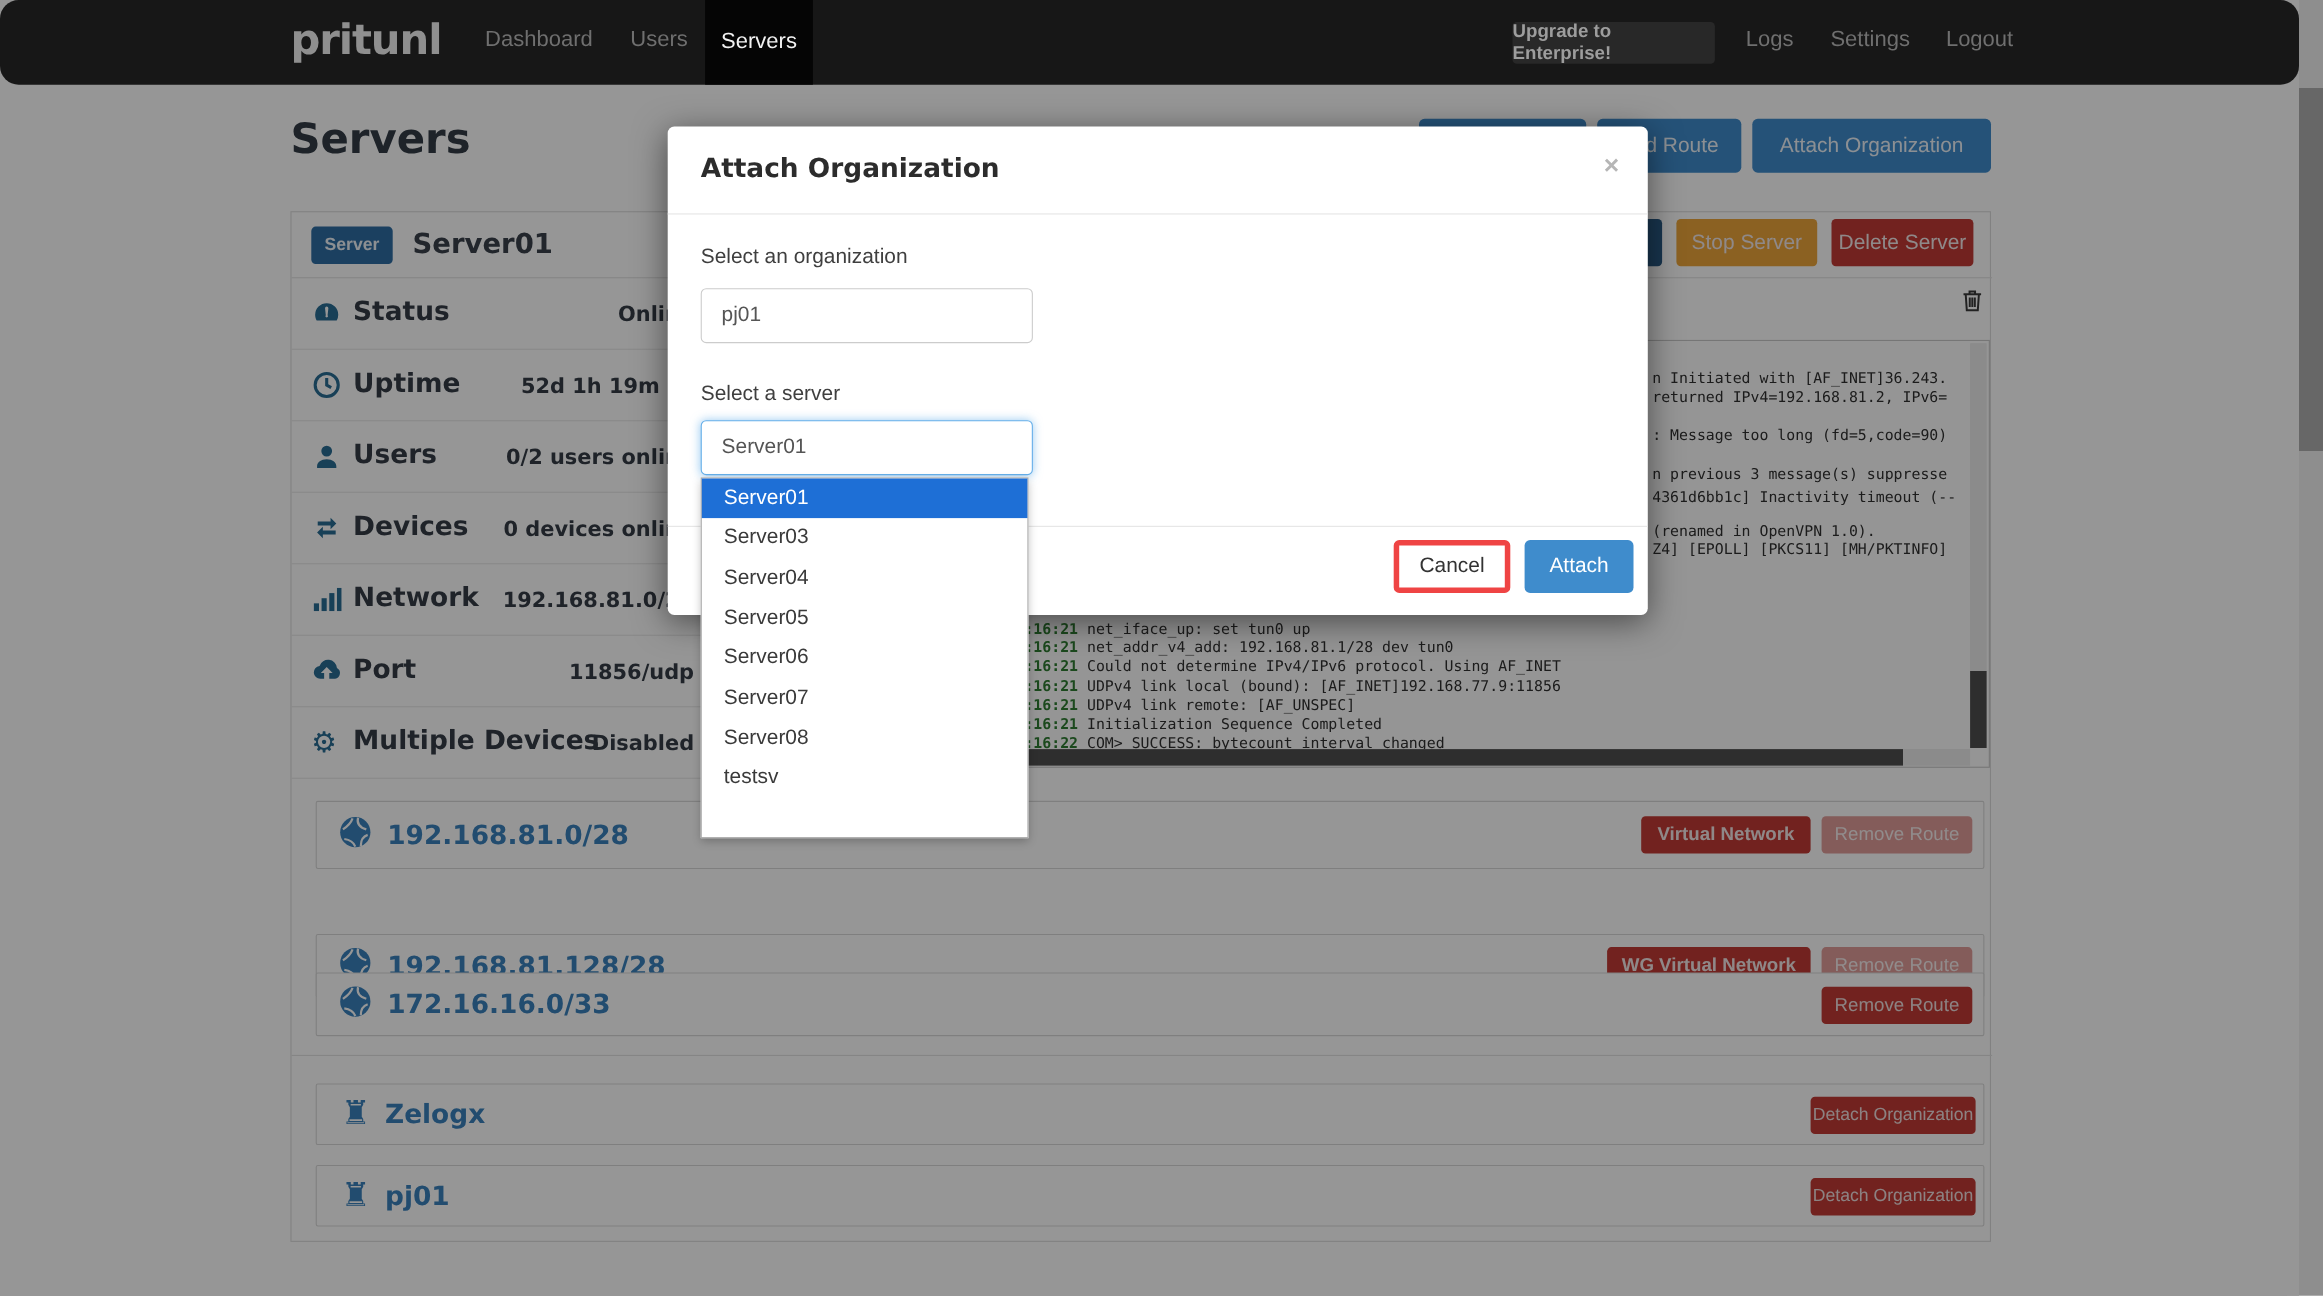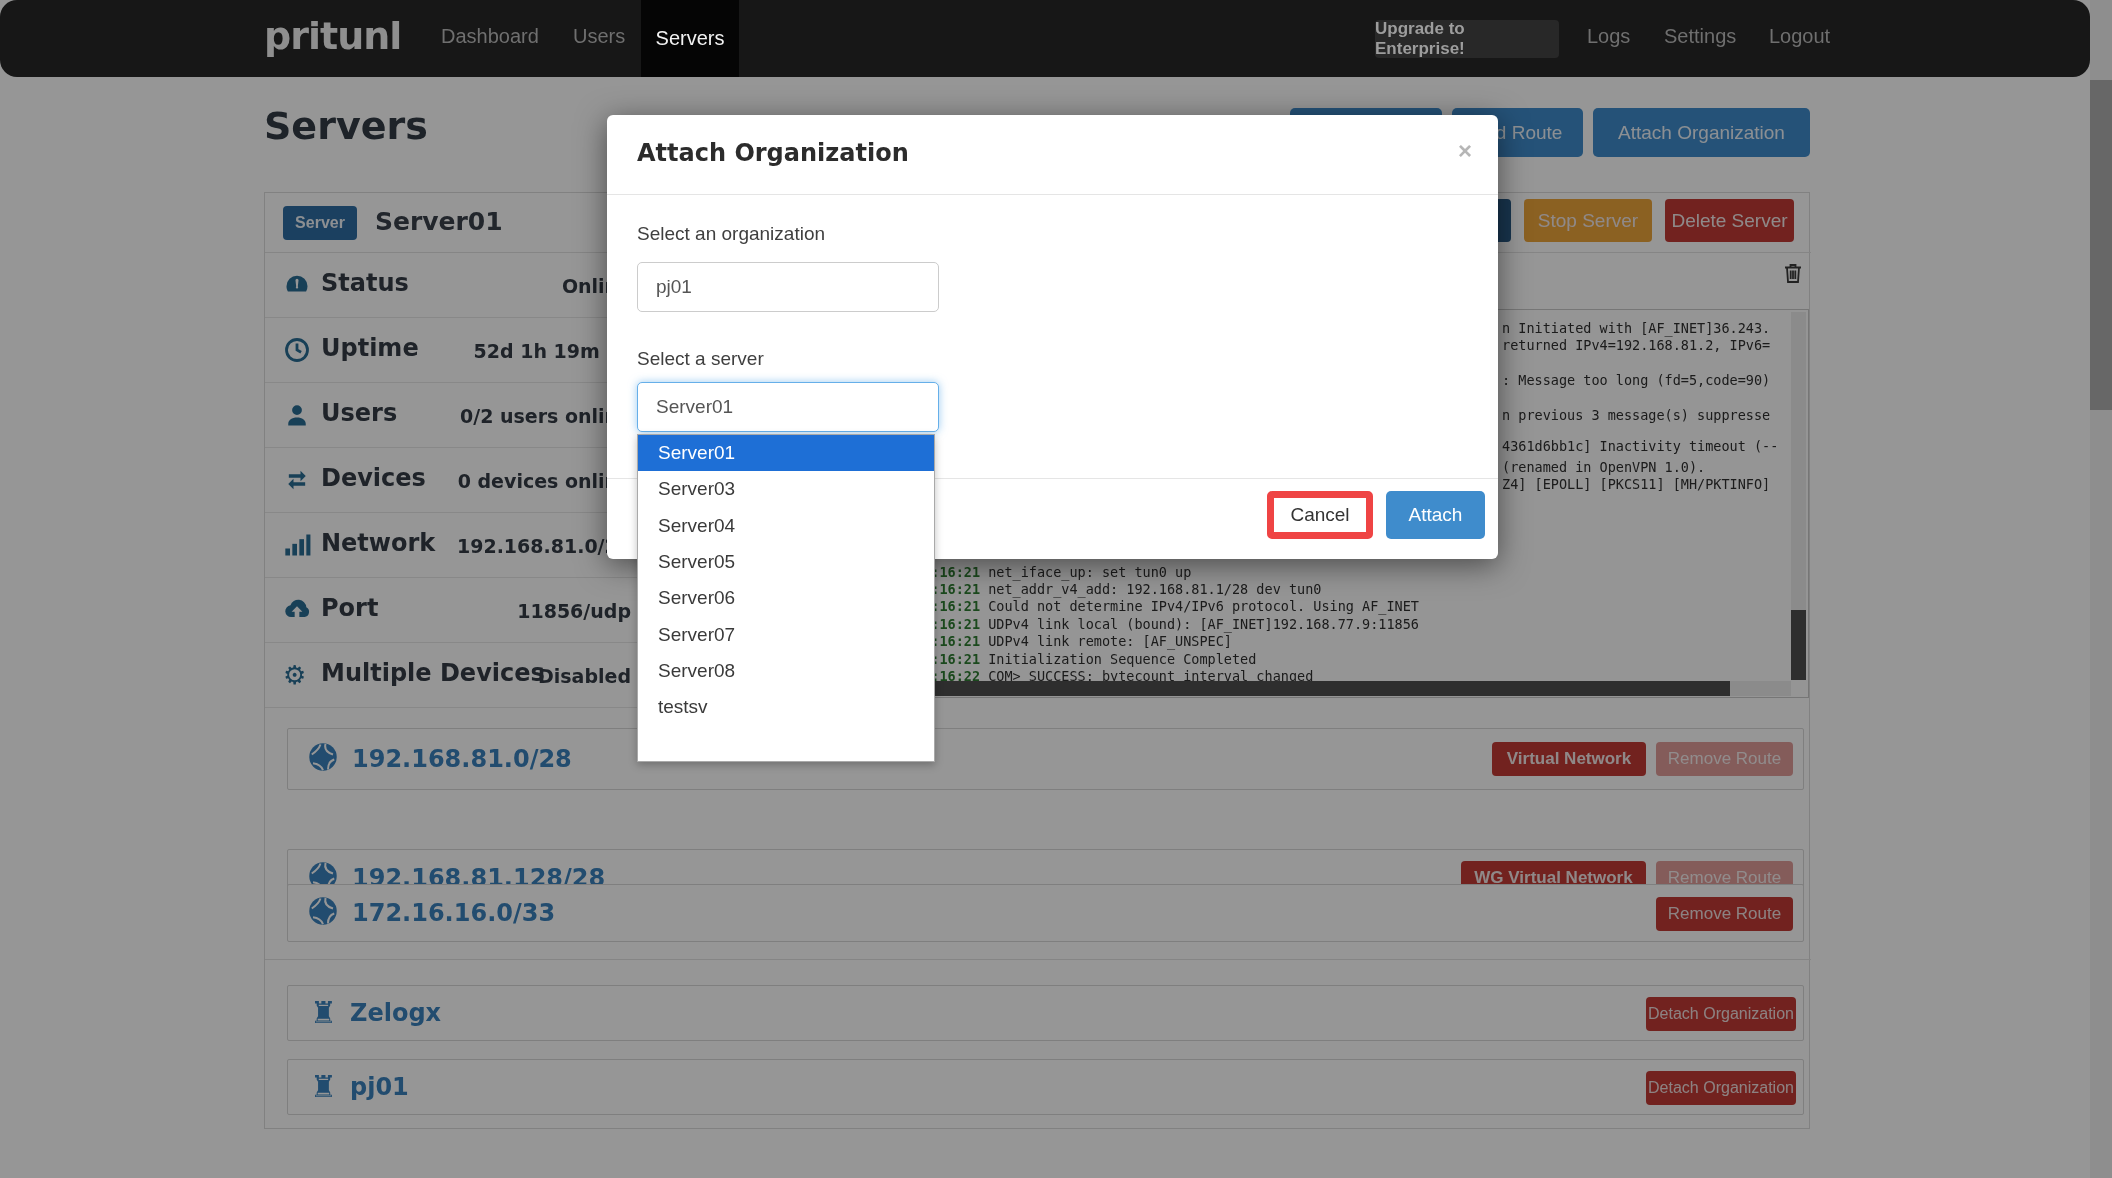--- a/index.html
+++ b/index.html
@@ -51,21 +51,21 @@
   .irow .val{position:absolute;left:0;top:0;width:366px;height:65px;display:flex;align-items:center;
              justify-content:flex-end;font-family:"DejaVu Sans",sans-serif;font-weight:bold;
              font-size:19px;color:#353d47;}
 
   
   #trash{position:absolute;left:1516px;top:66px;width:24px;height:28px;color:#3b3b3b;}
   #logbox{position:absolute;left:641px;top:116px;width:903px;height:389px;background:#fdfdfd;
           border:1px solid #c9c9c9;overflow:hidden;}
   .logline{position:absolute;white-space:pre;font-family:"DejaVu Sans Mono",monospace;
            font-size:13.5px;color:#303030;}
-  .frag{left:595px;}
+  .frag{left:595px;margin-top:16px;}
   .entry{left:8px;}
   .entry .t{font-weight:bold;color:var(--green);}
   #vtrack{position:absolute;right:2px;top:2px;width:15px;height:368px;background:#ececec;}
   #vthumb{position:absolute;right:2px;top:300px;width:15px;height:70px;background:#4f4f4f;}
   #htrack{position:absolute;left:2px;top:371px;width:882px;height:15px;background:#ececec;}
   #hthumb{position:absolute;left:3px;top:371px;width:820px;height:15px;background:#4f4f4f;}
 
   
   .rowbox{position:absolute;left:22px;width:1517px;border:1px solid #d9d9d9;border-radius:2px;background:#fff;}
   .rowbox .glyphic{position:absolute;left:20px;top:50%;transform:translateY(-50%);color:var(--link);}
@@ -88,21 +88,21 @@
   #modal .mtitle{position:absolute;left:30px;top:24px;font-family:"DejaVu Sans",sans-serif;
                  font-weight:bold;font-size:24px;color:#2c2c2c;}
   #modal .mclose{position:absolute;right:26px;top:22px;font-size:24px;font-weight:bold;color:#b6b6b6;}
   .mlabel{position:absolute;left:30px;font-size:19px;color:#3f3f3f;}
   .mselect{position:absolute;left:30px;width:302px;height:50px;border:1px solid #ccc;border-radius:5px;
            background:#fff;display:flex;align-items:center;padding-left:18px;font-size:19px;color:#555;}
   .mselect.focus{border:1px solid #66afe9;box-shadow:0 0 9px rgba(102,175,233,0.65);}
   #mfooter{position:absolute;left:0;top:363px;width:100%;height:81px;border-top:1px solid #e5e5e5;}
   .fbtn{position:absolute;top:12px;height:48px;border-radius:5px;font-size:19px;
         display:flex;align-items:center;justify-content:center;}
-  #cancel-btn{left:660px;width:106px;background:#fff;border:7px solid #ef4444;color:#333;}
+  #cancel-btn{left:660px;width:106px;background:#fff;border:5px solid #ef4444;color:#333;}
   #attach-btn{left:779px;width:99px;background:var(--blue);color:#fff;}
 
   
   #dropdown{position:absolute;left:637px;top:434px;width:298px;height:328px;background:#fff;
             border:1px solid #a9a9a9;box-shadow:0 3px 8px rgba(0,0,0,0.25);z-index:110;}
   .opt{height:36.3px;display:flex;align-items:center;padding-left:20px;font-size:19px;color:#3a3a3a;}
   .opt.sel{background:var(--sel);color:#fff;}
 </style>
 </head>
 <body>
@@ -178,21 +178,21 @@
       </div>
 
       <div id="trash"><svg viewBox="0 0 24 24" width="24" height="28" fill="none" stroke="currentColor" stroke-width="1.8">
             <path d="M4 6.5h16M9.5 6V4h5v2M6 6.5l1 14.5h10l1-14.5M9.7 9.5v8.5M12 9.5v8.5M14.3 9.5v8.5"></path>
           </svg></div>
       <div id="logbox">
         <div class="logline frag" style="top:10px;">n Initiated with [AF_INET]36.243.</div>
         <div class="logline frag" style="top:27px;">returned IPv4=192.168.81.2, IPv6=</div>
         <div class="logline frag" style="top:62px;">: Message too long (fd=5,code=90)</div>
         <div class="logline frag" style="top:97px;">n previous 3 message(s) suppresse</div>
-        <div class="logline frag" style="top:128px;text-align:center;">4361d6bb1c] Inactivity timeout (--</div>
+        <div class="logline frag" style="top:118px;text-align:center;">4361d6bb1c] Inactivity timeout (--</div>
         <div class="logline frag" style="top:149px;">(renamed in OpenVPN 1.0).</div>
         <div class="logline frag" style="top:166px;">Z4] [EPOLL] [PKCS11] [MH/PKTINFO]</div>
 
         <div class="logline entry" style="top:254px;"><span class="t">07:16:21</span><span> net_iface_up: set tun0 up</span></div>
         <div class="logline entry" style="top:271px;"><span class="t">07:16:21</span><span> net_addr_v4_add: 192.168.81.1/28 dev tun0</span></div>
         <div class="logline entry" style="top:288px;"><span class="t">07:16:21</span><span> Could not determine IPv4/IPv6 protocol. Using AF_INET</span></div>
         <div class="logline entry" style="top:306px;"><span class="t">07:16:21</span><span> UDPv4 link local (bound): [AF_INET]192.168.77.9:11856</span></div>
         <div class="logline entry" style="top:323px;"><span class="t">07:16:21</span><span> UDPv4 link remote: [AF_UNSPEC]</span></div>
         <div class="logline entry" style="top:341px;"><span class="t">07:16:21</span><span> Initialization Sequence Completed</span></div>
         <div class="logline entry" style="top:358px;"><span class="t">07:16:22</span><span> COM&gt; SUCCESS: bytecount interval changed</span></div>

